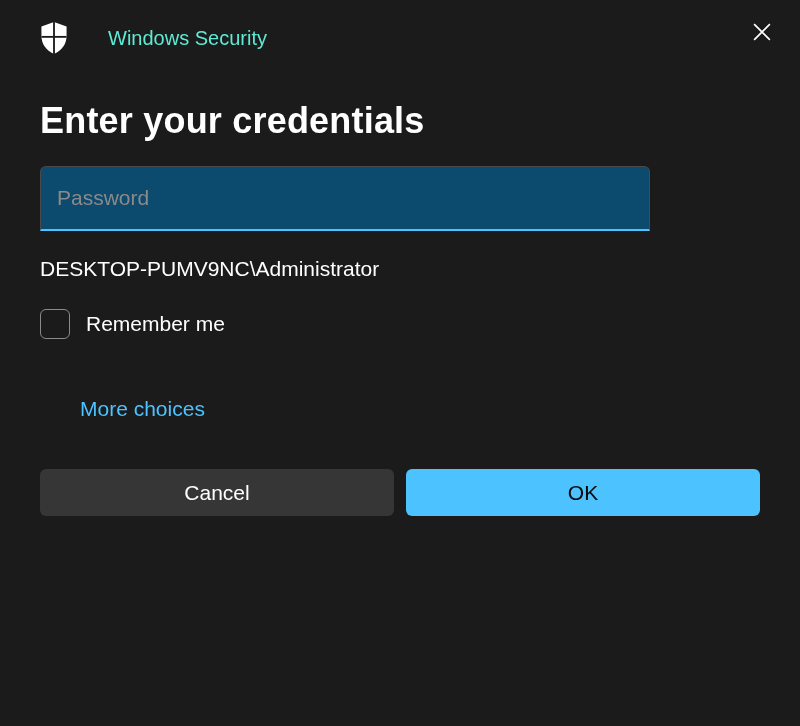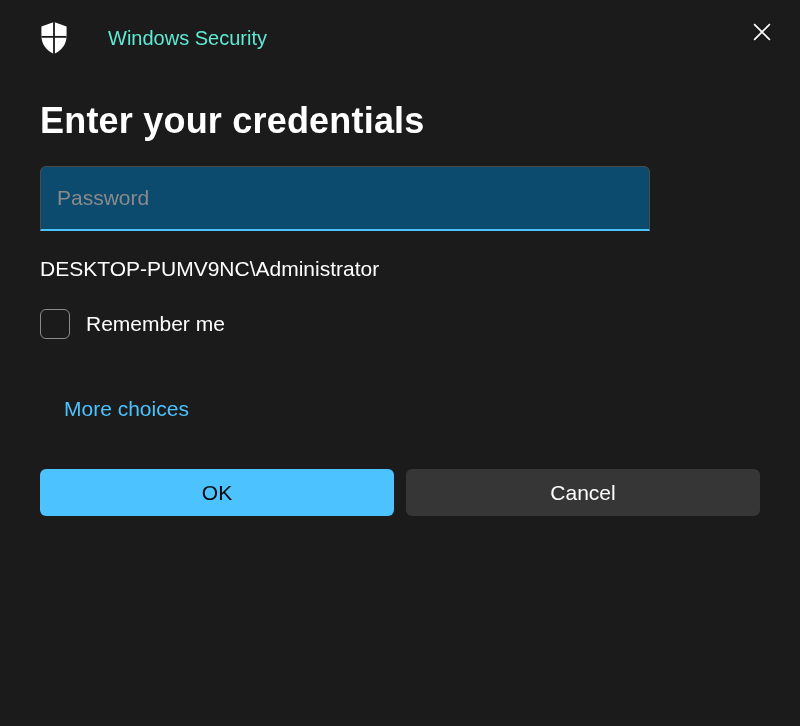--- a/index.html
+++ b/index.html
@@ -123,21 +123,21 @@
       color: #ffffff;
       cursor: pointer;
     }
     .more-choices {
       font-size: 21px;
       font-weight: 400;
       color: #4cc2ff;
       background: transparent;
       border: none;
       cursor: pointer;
-      margin-left: 24px;
+      margin-left: 40px;
       margin-bottom: 48px;
     }
     .button-row {
       display: flex;
       gap: 12px;
     }
       .btn {
         flex: 1 1 0;
         width: 0;
         height: 47px;
@@ -187,16 +187,16 @@
   <div class="domain-user">DESKTOP-PUMV9NC\Administrator</div>
 
   <div class="remember-row">
     <input type="checkbox" class="checkbox" id="remember" style="">
     <label for="remember" class="remember-label">Remember me</label>
   </div>
 
   <button class="more-choices">More choices</button>
 
   <div class="button-row">
+    <button class="btn btn-cancel">Cancel</button>
     <button class="btn btn-ok">OK</button>
-    <button class="btn btn-cancel">Cancel</button>
   </div>
 </div>
 
 </body></html>

